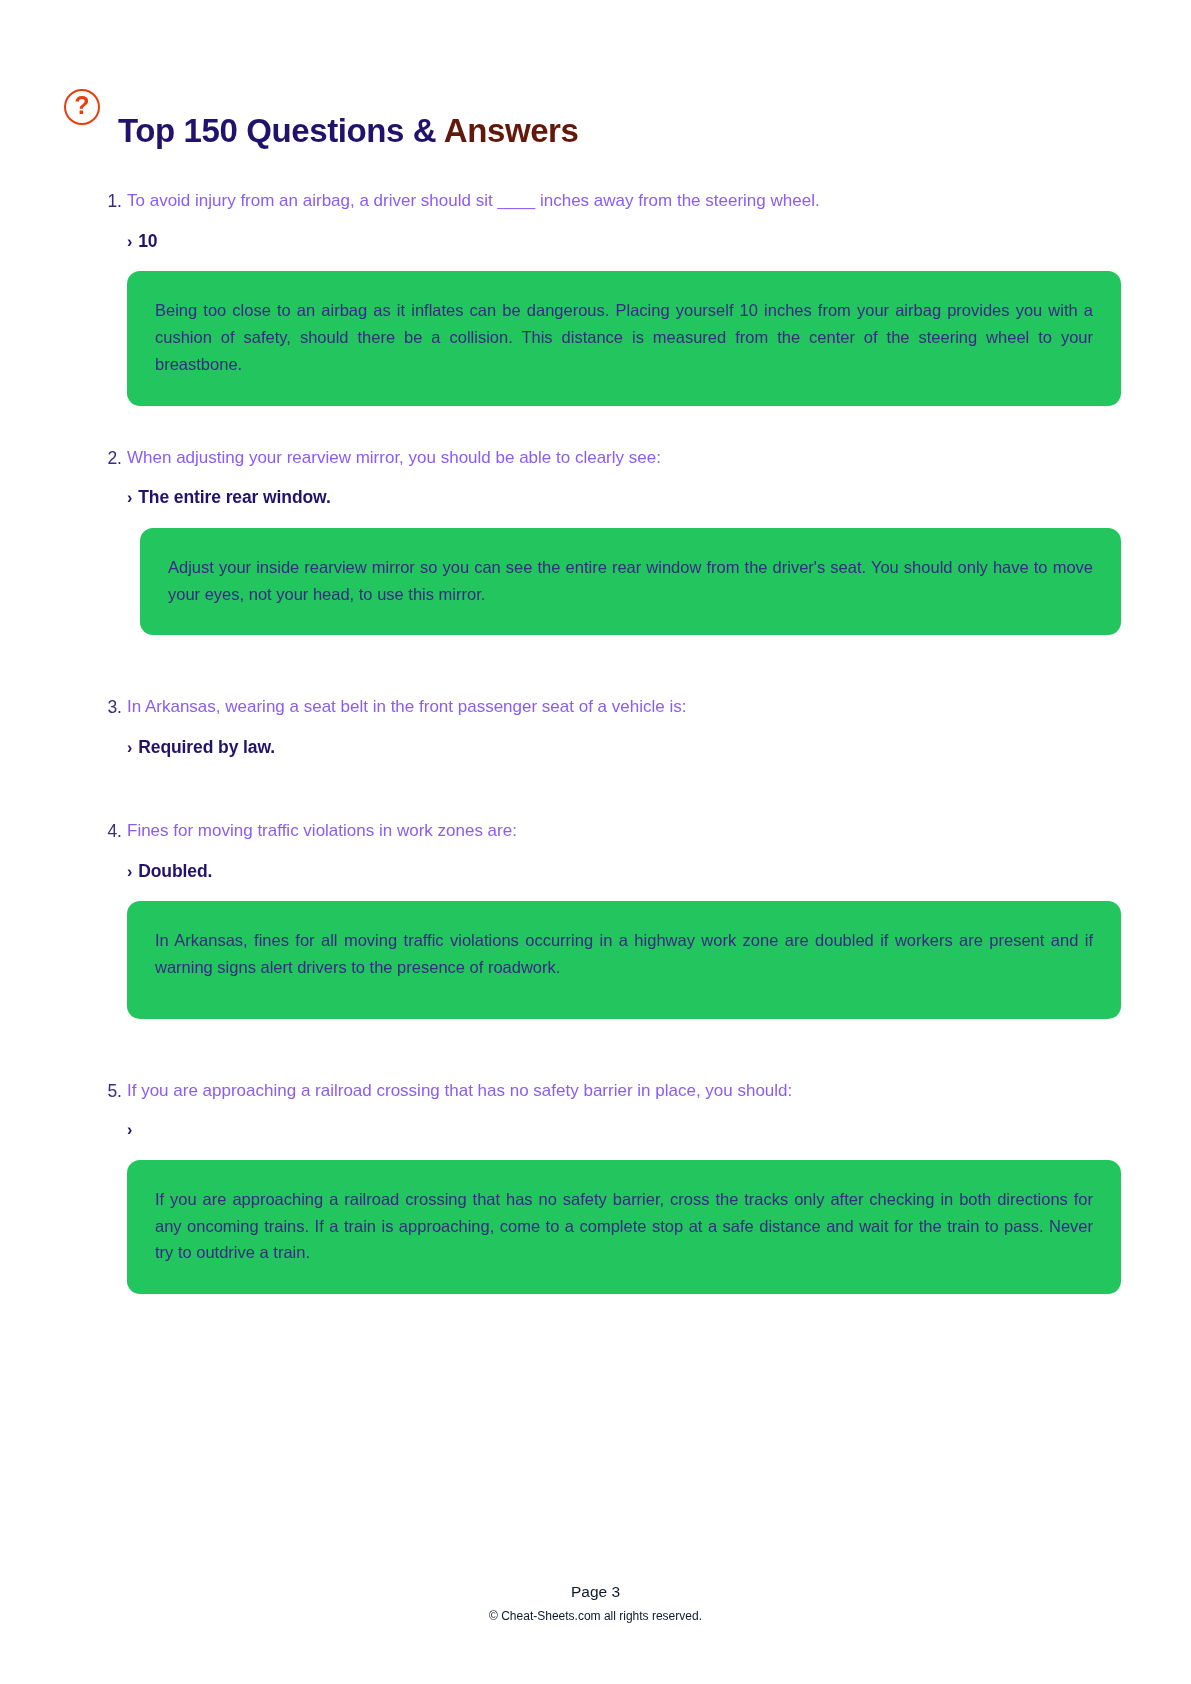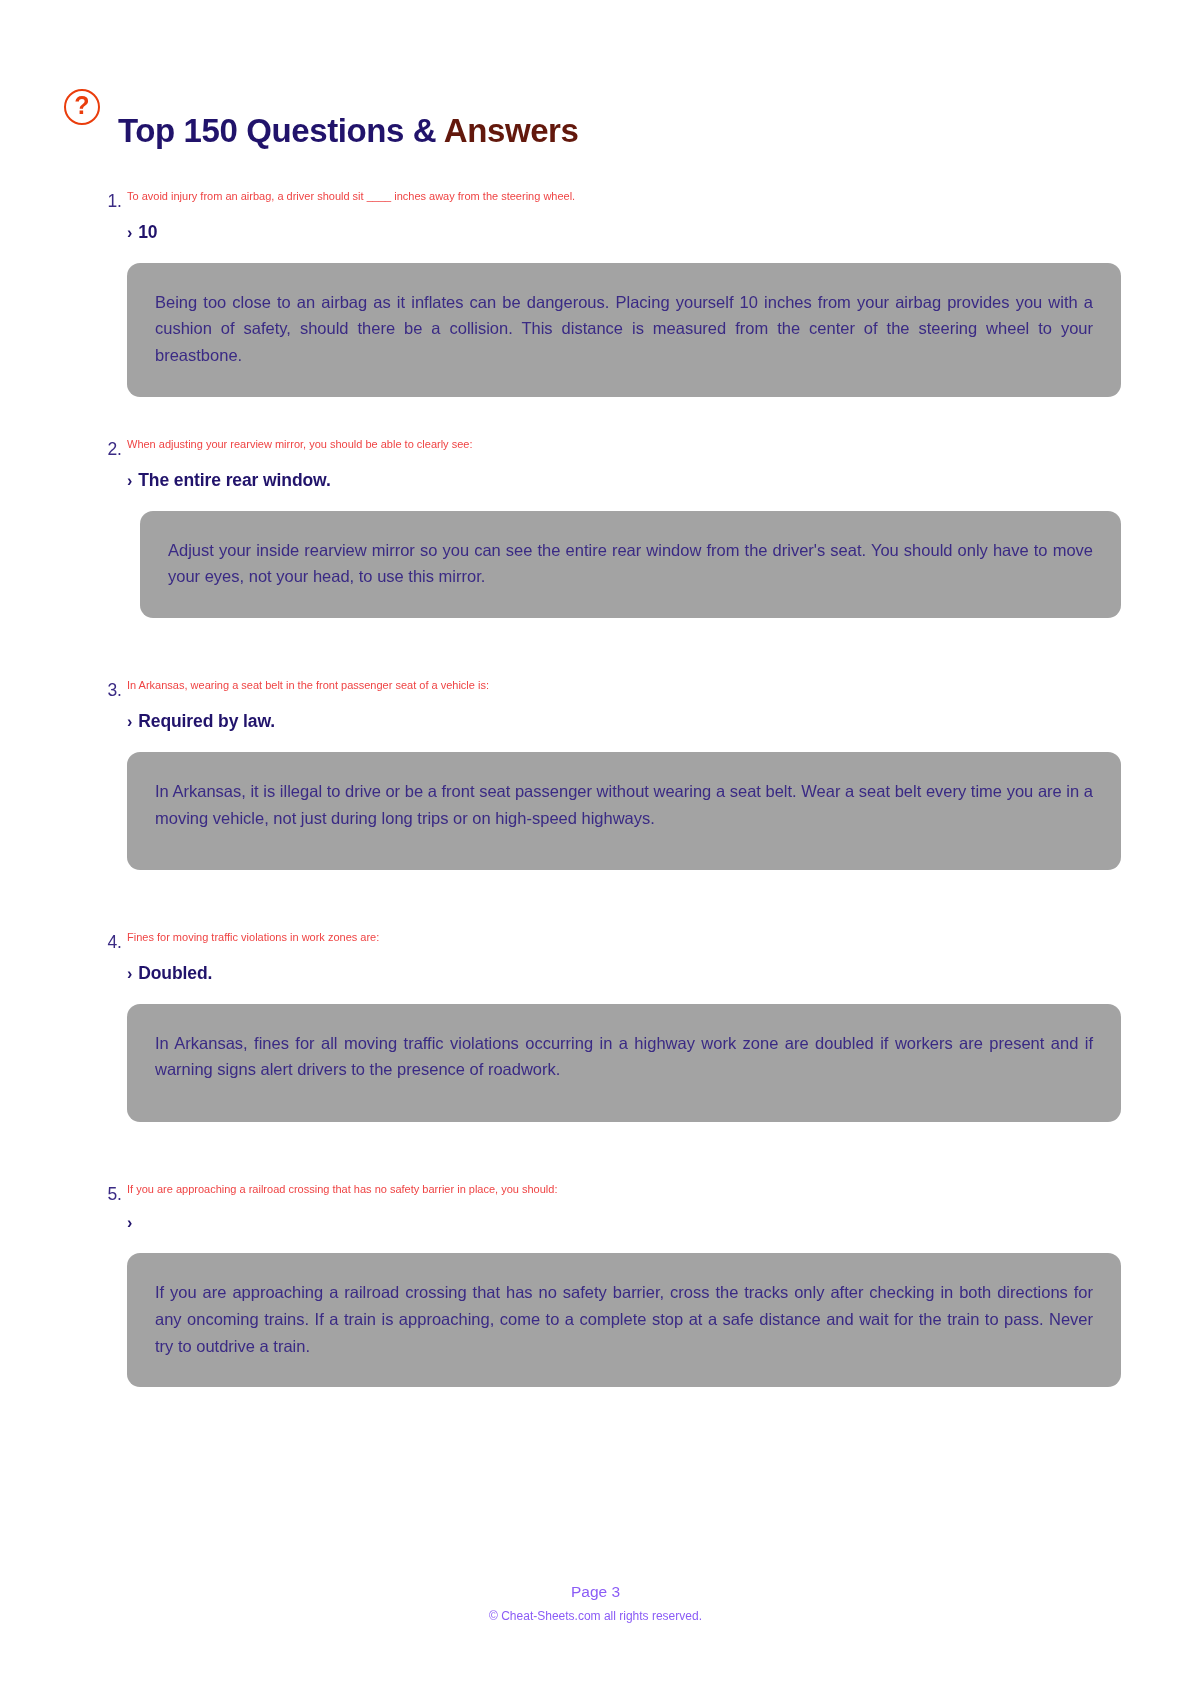--- a/index.html
+++ b/index.html
@@ -75,43 +75,43 @@
     position: absolute;
     left: 34px;
     top: 0;
     width: 24px;
     text-align: right;
     font-size: 17.5px;
     color: #3a2a84;
     line-height: 1.45;
   }
   .qa-question {
-    font-size: 11px;
-    color: #ef4444;
+    font-size: 17px;
+    color: #8b5cf6;
     line-height: 1.45;
     margin: 0 0 16px 0;
   }
   .qa-answer {
     font-size: 17.5px;
     font-weight: 700;
     color: #21136b;
     line-height: 1.3;
     margin: 0 0 19px 0;
     letter-spacing: -0.1px;
     display: flex;
     align-items: baseline;
     gap: 6px;
   }
   .chev {
     color: #21136b;
     font-weight: 700;
     font-size: 16px;
   }
   .qa-explain {
-    background: #a3a3a3;
+    background: #22c55e;
     border-radius: 13px;
     padding: 26px 28px 28px 28px;
     font-size: 16.5px;
     color: #3a2a84;
     line-height: 1.62;
     text-align: justify;
     box-sizing: border-box;
   }
 
   
@@ -123,21 +123,21 @@
   .explain-tall-4 { min-height: 118px; }
   .explain-tall-5 { min-height: 118px; }
 
   
   .footer {
     position: absolute;
     left: 0;
     right: 0;
     bottom: 58px;
     text-align: center;
-    color: #8b5cf6;
+    color: #0f172a;
   }
   .footer-page {
     font-size: 15.5px;
     line-height: 1.9;
   }
   .footer-copy {
     font-size: 12px;
     line-height: 1.6;
   }
 </style>
@@ -175,21 +175,20 @@
       <div class="qa-explain explain-tall-2">Adjust your inside rearview mirror so you can see the entire rear window from the driver's seat. You should only have to move your eyes, not your head, to use this mirror.</div>
     </li>
 
     <li class="qa-item gap-lg">
       <div class="qa-num">3.</div>
       <p class="qa-question">In Arkansas, wearing a seat belt in the front passenger seat of a vehicle is:</p>
       <p class="qa-answer">
         <span class="chev">›</span>
         <span>Required by law.</span>
       </p>
-      <div class="qa-explain explain-tall-3">In Arkansas, it is illegal to drive or be a front seat passenger without wearing a seat belt. Wear a seat belt every time you are in a moving vehicle, not just during long trips or on high-speed highways.</div>
     </li>
 
     <li class="qa-item gap-lg">
       <div class="qa-num">4.</div>
       <p class="qa-question">Fines for moving traffic violations in work zones are:</p>
       <p class="qa-answer">
         <span class="chev">›</span>
         <span>Doubled.</span>
       </p>
       <div class="qa-explain explain-tall-4">In Arkansas, fines for all moving traffic violations occurring in a highway work zone are doubled if workers are present and if warning signs alert drivers to the presence of roadwork.</div>

